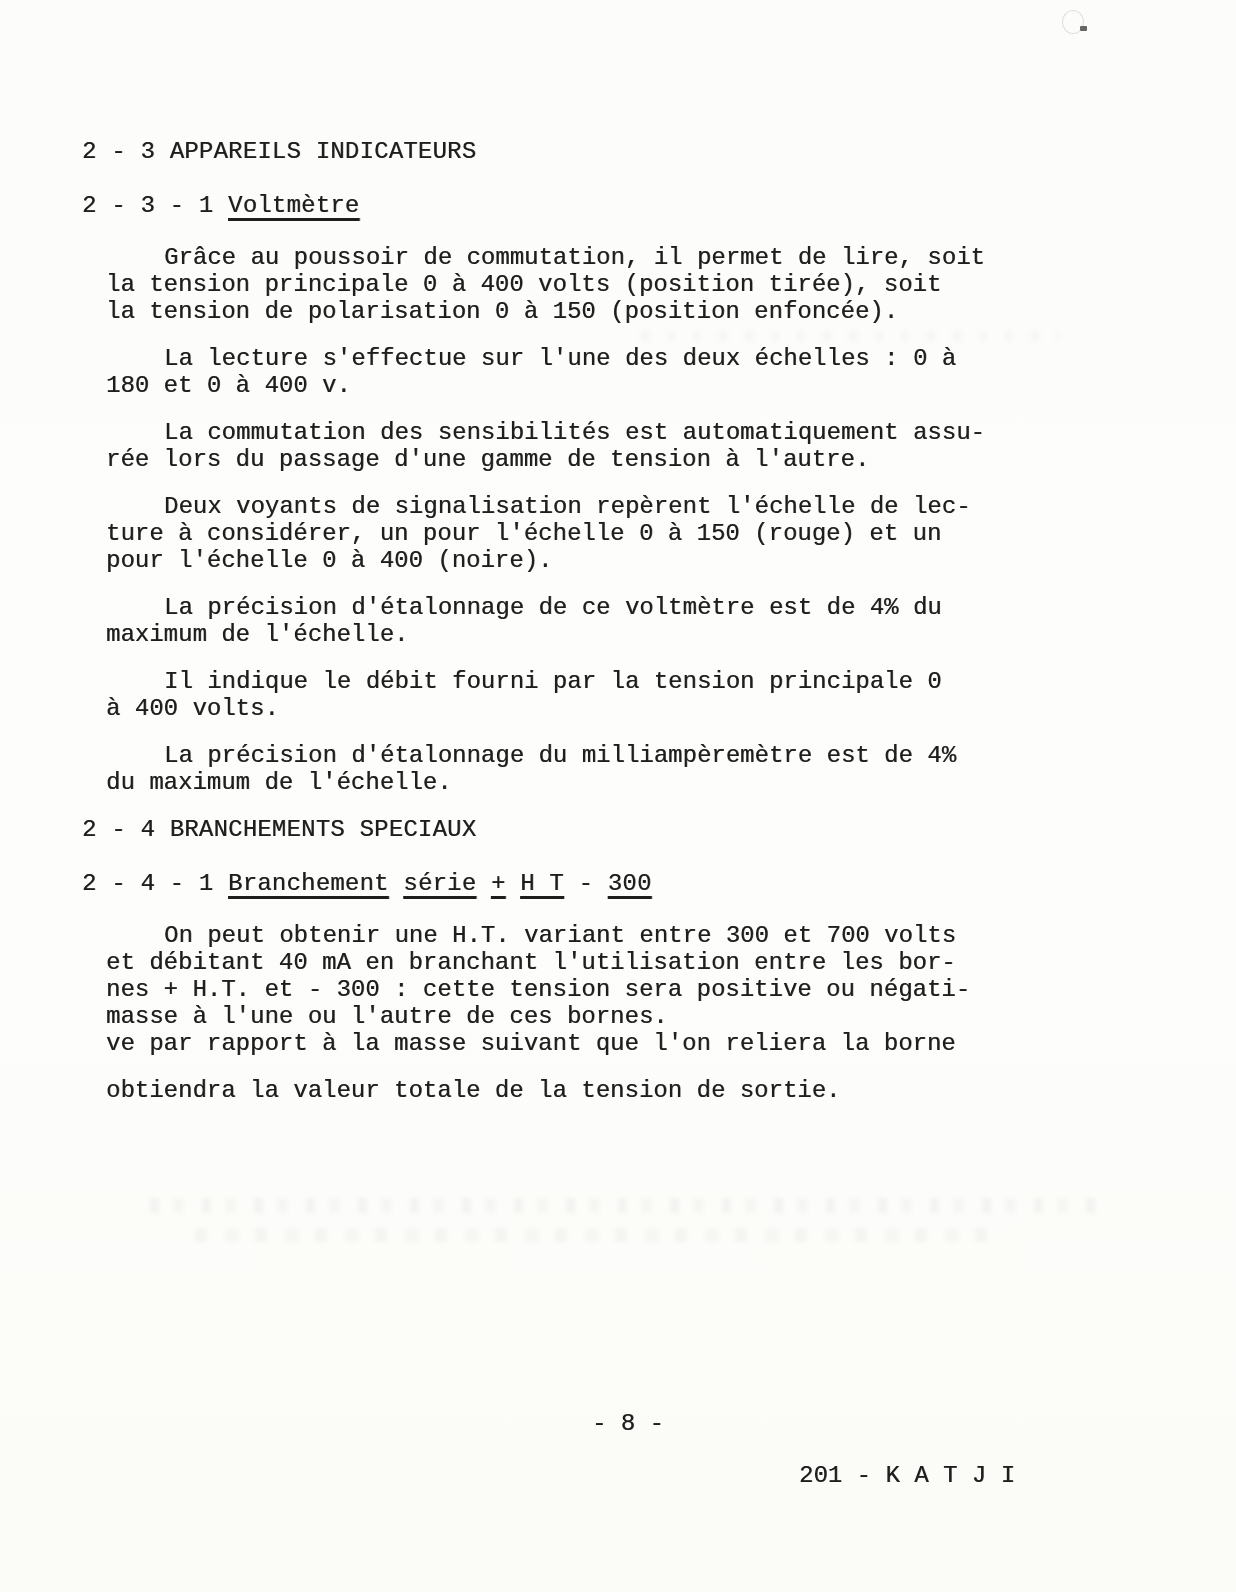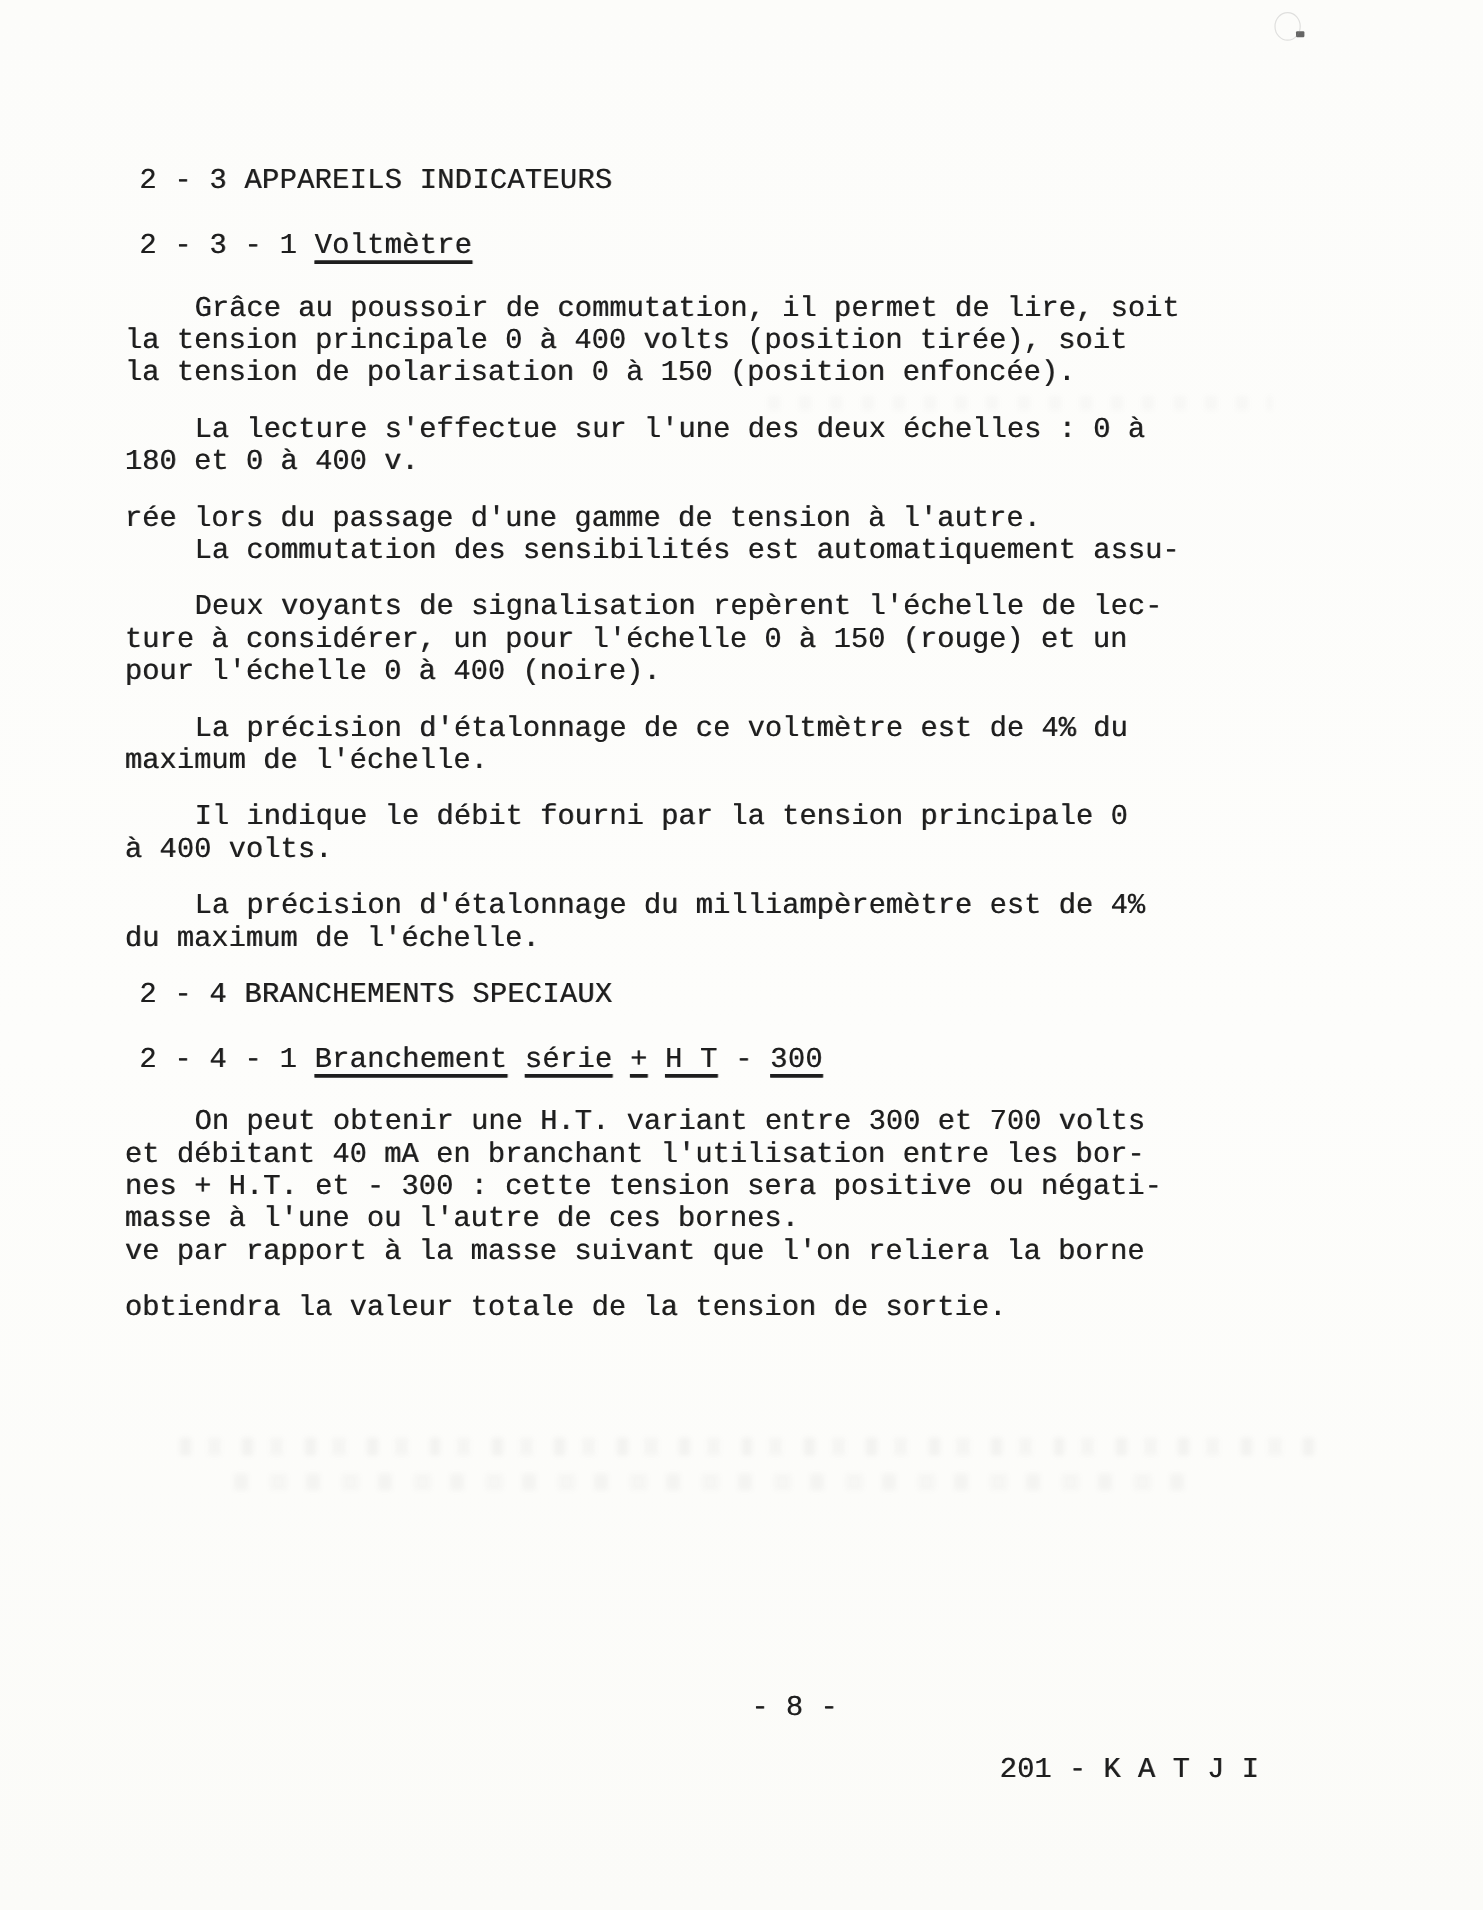--- a/index.html
+++ b/index.html
@@ -20,35 +20,34 @@
 
   .content {
     position: absolute;
     top: 138px;
     left: 0;
     right: 0;
   }
 
   .typewriter, .page .content, .footer-item {
     text-shadow: 0.5px 0 0 rgba(25, 25, 25, 0.65);
-    padding-left: 34px;
   }
 
   .h1 {
     margin: 0 0 27px 82px;
     white-space: pre;
     letter-spacing: 0.2px;
   }
   .h2 {
     margin: 0 0 25px 82px;
     white-space: pre;
     letter-spacing: 0.2px;
   }
   .para {
-    margin: 0 0 20px 70px;
+    margin: 0 0 20px 106px;
   }
   .line {
     white-space: pre;
   }
   .line.first {
     text-indent: 58px;
   }
 
   .u {
     text-decoration: underline;
@@ -117,22 +116,22 @@
       <div class="para">
         <div class="line first">Grâce au poussoir de commutation, il permet de lire, soit</div>
         <div class="line">la tension principale 0 à 400 volts (position tirée), soit</div>
         <div class="line">la tension de polarisation 0 à 150 (position enfoncée).</div>
       </div>
       <div class="para">
         <div class="line first">La lecture s'effectue sur l'une des deux échelles : 0 à</div>
         <div class="line">180 et 0 à 400 v.</div>
       </div>
       <div class="para">
+        <div class="line first">La commutation des sensibilités est automatiquement assu-</div>
         <div class="line">rée lors du passage d'une gamme de tension à l'autre.</div>
-        <div class="line first">La commutation des sensibilités est automatiquement assu-</div>
       </div>
       <div class="para">
         <div class="line first">Deux voyants de signalisation repèrent l'échelle de lec-</div>
         <div class="line">ture à considérer, un pour l'échelle 0 à 150 (rouge) et un</div>
         <div class="line">pour l'échelle 0 à 400 (noire).</div>
       </div>
       <div class="para">
         <div class="line first">La précision d'étalonnage de ce voltmètre est de 4% du</div>
         <div class="line">maximum de l'échelle.</div>
       </div>

